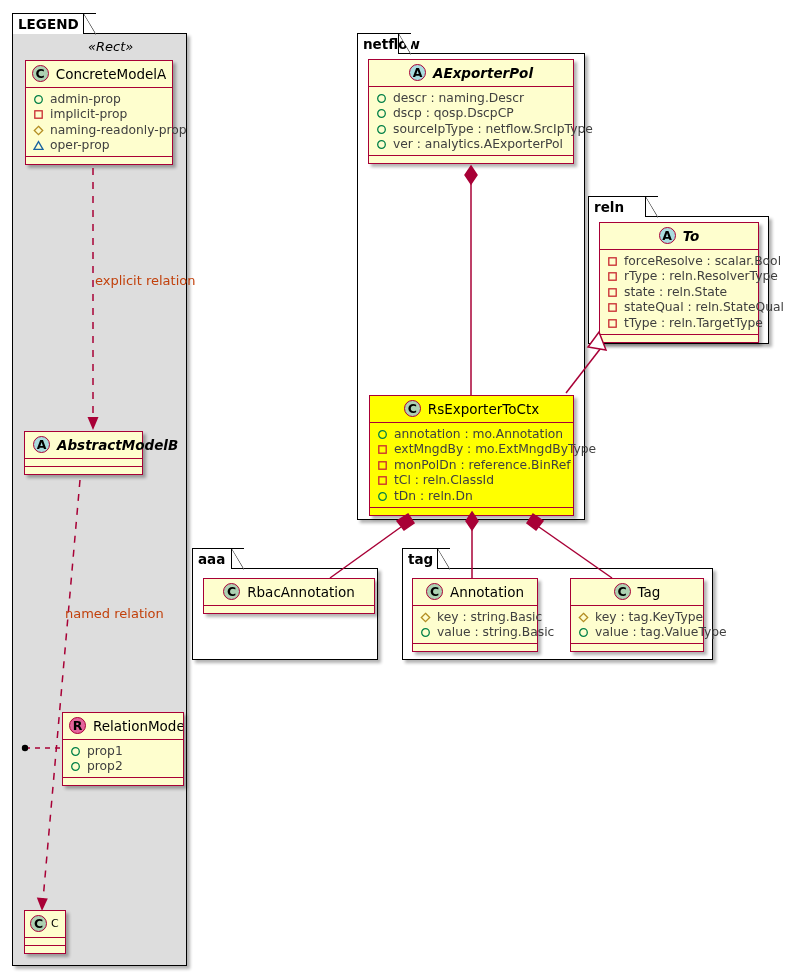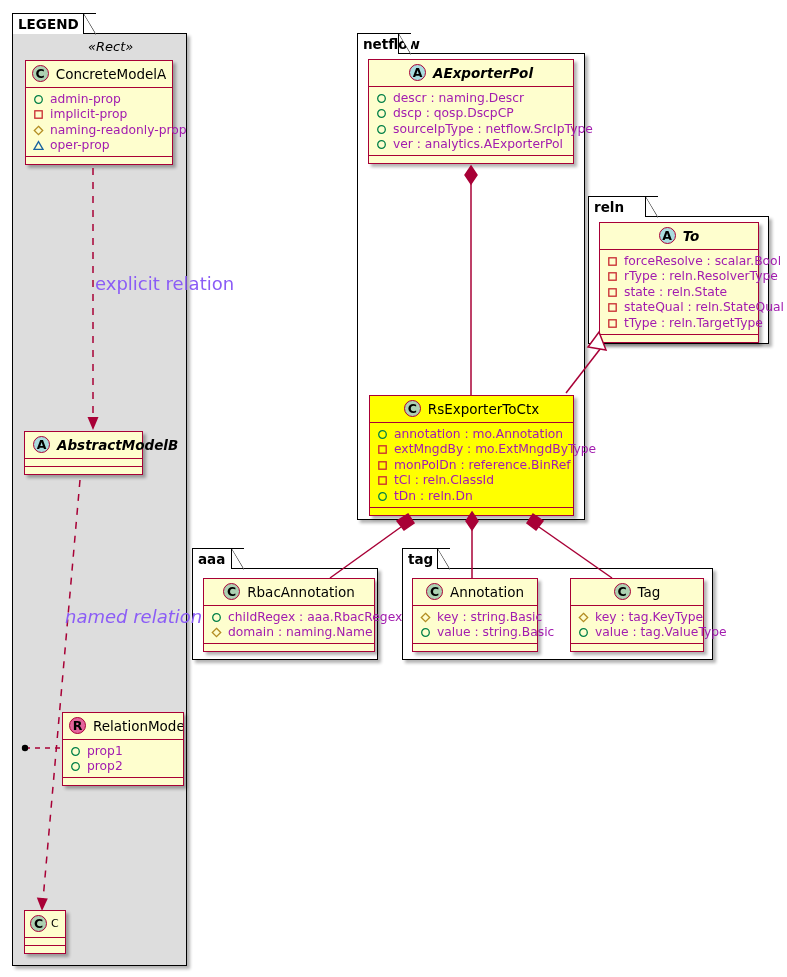--- a/index.html
+++ b/index.html
@@ -104,21 +104,21 @@
   }
   .cls-foot {
     height: 7px;
   }
   .attr {
     display: flex;
     align-items: center;
     gap: 6px;
     font-size: 12.3px;
     line-height: 14.5px;
-    color: #a21caf;
+    color: #404040;
     white-space: nowrap;
     padding: 0.5px 0;
   }
   .attr .txt { position: relative; top: 0px; }
 
   
   .badge {
     width: 17px; height: 17px;
     border-radius: 50%;
     display: inline-flex;
@@ -142,22 +142,22 @@
     position: absolute;
     font-size: 13px;
     font-style: italic;
     color: #000;
     white-space: nowrap;
   }
 
   
   .edge-label {
     position: absolute;
-    font-size: 18px;
-    color: #8b5cf6;
+    font-size: 13px;
+    color: #c2410c;
     white-space: nowrap;
     z-index: 12;
   }
 
   
   #links {
     position: absolute;
     left: 0; top: 0;
     width: 787px; height: 977px;
     pointer-events: none;
@@ -258,21 +258,21 @@
   <div class="cls" style="left:24px; top:910px; width:42px;">
     <div class="cls-header" style="justify-content:flex-start;padding:4px 4px 5px 5px;gap:4px;">
       <span class="badge c">C</span>
       <span class="title" style="font-size:11px;">C</span>
     </div>
     <div class="cls-body" style="height:7px;padding:0;"></div>
     <div class="cls-foot"></div>
   </div>
 
   <div class="edge-label" style="left:95px; top:273px;">explicit relation</div>
-  <div class="edge-label" style="left:65px; top:606px;font-style:italic;">named relation</div>
+  <div class="edge-label" style="left:65px; top:606px;">named relation</div>
 
   <div class="pkg-tab" style="left:357px; top:33px; width:42px;">
     <span>netflow</span>
     <span class="fold"></span>
   </div>
   <div class="pkg plain-pkg" style="left:357px; top:53px; width:228px; height:467px;"></div>
 
   <div class="cls" style="left:368px; top:59px; width:206px;">
     <div class="cls-header">
       <span class="badge a">A</span>
@@ -425,38 +425,20 @@
     <span>aaa</span>
     <span class="fold"></span>
   </div>
   <div class="pkg plain-pkg" style="left:192px; top:568px; width:186px; height:92px;"></div>
 
   <div class="cls" style="left:203px; top:578px; width:172px;">
     <div class="cls-header">
       <span class="badge c">C</span>
       <span class="title">RbacAnnotation</span>
     </div>
-    <div class="cls-body">
-      <div class="attr">
-        <span class="gl">
-            <svg width="11" height="11" viewBox="0 0 11 11">
-              <circle cx="5.5" cy="5.5" r="3.8" fill="none" stroke="#038048" stroke-width="1.3"></circle>
-            </svg>
-          </span>
-        <span class="txt">childRegex : aaa.RbacRegex</span>
-      </div>
-      <div class="attr">
-        <span class="gl">
-            <svg width="11" height="11" viewBox="0 0 11 11">
-              <polygon points="5.5,1.3 9.7,5.5 5.5,9.7 1.3,5.5" fill="none" stroke="#B38D22" stroke-width="1.3"></polygon>
-            </svg>
-          </span>
-        <span class="txt">domain : naming.Name</span>
-      </div>
-    </div>
     <div class="cls-foot"></div>
   </div>
 
   <div class="pkg-tab" style="left:402px; top:548px; width:36px;">
     <span>tag</span>
     <span class="fold"></span>
   </div>
   <div class="pkg plain-pkg" style="left:402px; top:568px; width:311px; height:92px;"></div>
 
   <div class="cls" style="left:412px; top:578px; width:126px;">

